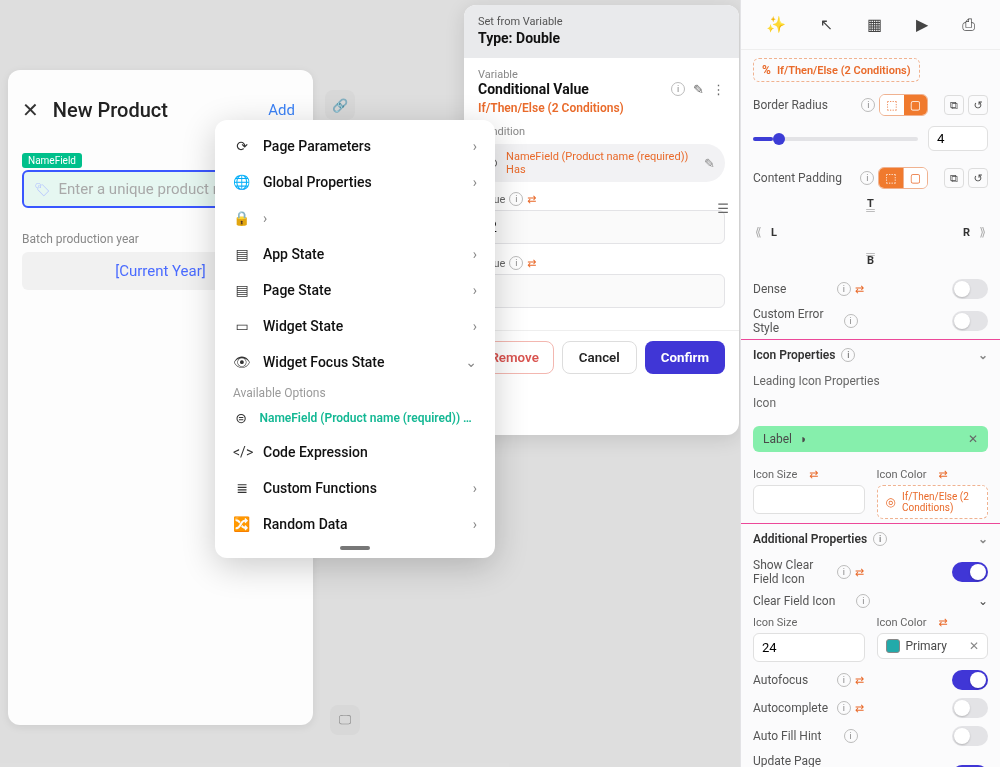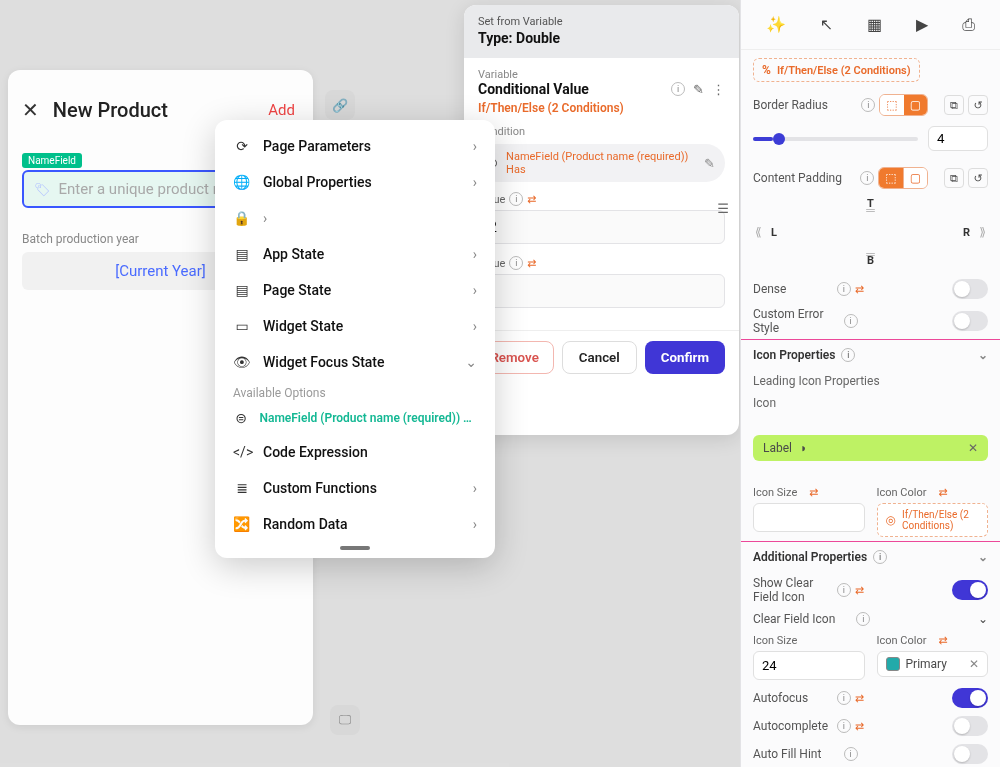--- a/index.html
+++ b/index.html
@@ -3,21 +3,21 @@
 <meta charset="utf-8">
 <style>
 * { box-sizing: border-box; margin: 0; padding: 0; font-family: -apple-system, BlinkMacSystemFont, "Segoe UI", Roboto, sans-serif; }
 body { width: 1000px; height: 767px; background: #e8e8e8; position: relative; overflow: hidden; font-size: 13px; }
 
 
 .canvas-card { position: absolute; left: 8px; top: 70px; width: 305px; height: 655px; background: #fdfdfd; border-radius: 12px; box-shadow: 0 2px 8px rgba(0,0,0,0.08); padding: 28px 14px; }
 .canvas-header { display: flex; align-items: center; gap: 14px; margin-bottom: 30px; }
 .canvas-close { font-size: 20px; color: #333; cursor: pointer; }
 .canvas-title { font-size: 20px; font-weight: 500; color: #222; flex: 1; }
-.canvas-add { color: #ef4444; font-size: 15px; margin-right: 4px; }
+.canvas-add { color: #3b82f6; font-size: 15px; margin-right: 4px; }
 .name-chip { display: inline-block; background: #00c08b; color: #fff; font-size: 10px; padding: 2px 6px; border-radius: 3px; margin-bottom: 2px; }
 .name-input-wrap { border: 2px solid #3a57ff; border-radius: 6px; background: #e6f7f1; padding: 8px 10px; display: flex; align-items: center; gap: 8px; }
 .name-input-wrap .pill-icon { color: #b0c0ff; }
 .name-placeholder { color: #a9a9a9; font-size: 15px; }
 .batch-label { color: #888; font-size: 12px; margin-top: 24px; margin-bottom: 6px; }
 .batch-box { background: #f1f1f1; border-radius: 6px; padding: 10px; text-align: center; color: #4a6bff; font-size: 15px; }
 
 
 .link-chip { position: absolute; left: 325px; top: 90px; width: 30px; height: 30px; background: #d8d8d8; border-radius: 8px; display: flex; align-items: center; justify-content: center; color: #888; }
 .monitor-chip { position: absolute; left: 330px; top: 705px; width: 30px; height: 30px; background: #d8d8d8; border-radius: 8px; display: flex; align-items: center; justify-content: center; color: #888; }
@@ -84,21 +84,21 @@
 .pad-grid .hL { left:18px; top:50%; transform:translateY(-50%); }
 .pad-grid .hR { right:18px; top:50%; transform:translateY(-50%); }
 .pad-grid .edge { position:absolute; color:#aaa; font-size:12px; }
 .toggle { width:36px; height:20px; border-radius:10px; background:#e3e3e6; position:relative; cursor:pointer; }
 .toggle .knob { position:absolute; top:2px; left:2px; width:16px; height:16px; border-radius:50%; background:#fff; box-shadow:0 1px 2px rgba(0,0,0,0.2); }
 .toggle.on { background:#4036d6; }
 .toggle.on .knob { left:18px; }
 .section-head { display:flex; padding:8px 12px; font-size:12px; font-weight:600; color:#333; border-top:1px solid #ec4899; }
 .section-head .chev { margin-left:auto; color:#888; }
 .sub-label { padding:4px 12px; font-size:12px; color:#666; }
-.icon-pill { margin:21px 12px; background:#bef264; border-radius:6px; padding:6px 10px; display:flex; align-items:center; gap:8px; }
+.icon-pill { margin:12px 12px; background:#86efac; border-radius:6px; padding:6px 10px; display:flex; align-items:center; gap:8px; }
 .icon-pill .ip-x { margin-left:auto; color:#666; cursor:pointer; }
 .two-col { display:flex; gap:12px; padding:4px 12px; }
 .two-col > div { flex:1; }
 .small-label { font-size:11px; color:#666; display:flex; align-items:center; gap:12px; margin-bottom:4px; }
 .small-input { width:100%; border:1px solid #e0e0e0; border-radius:6px; padding:6px 8px; background:#fff; font-size:13px; }
 .color-chip-orange { font-size:10px; color:#e96a2a; }
 .color-sel { display:flex; align-items:center; gap:6px; border:1px solid #e0e0e0; border-radius:6px; padding:5px 8px; background:#fff; }
 .color-dot { width:14px; height:14px; border-radius:3px; background:#2aa; border:1px solid #888; }
 .color-sel .cx { margin-left:auto; color:#888; cursor:pointer; }
 .orange-swap { font-size:11px; color:#e96a2a; }

